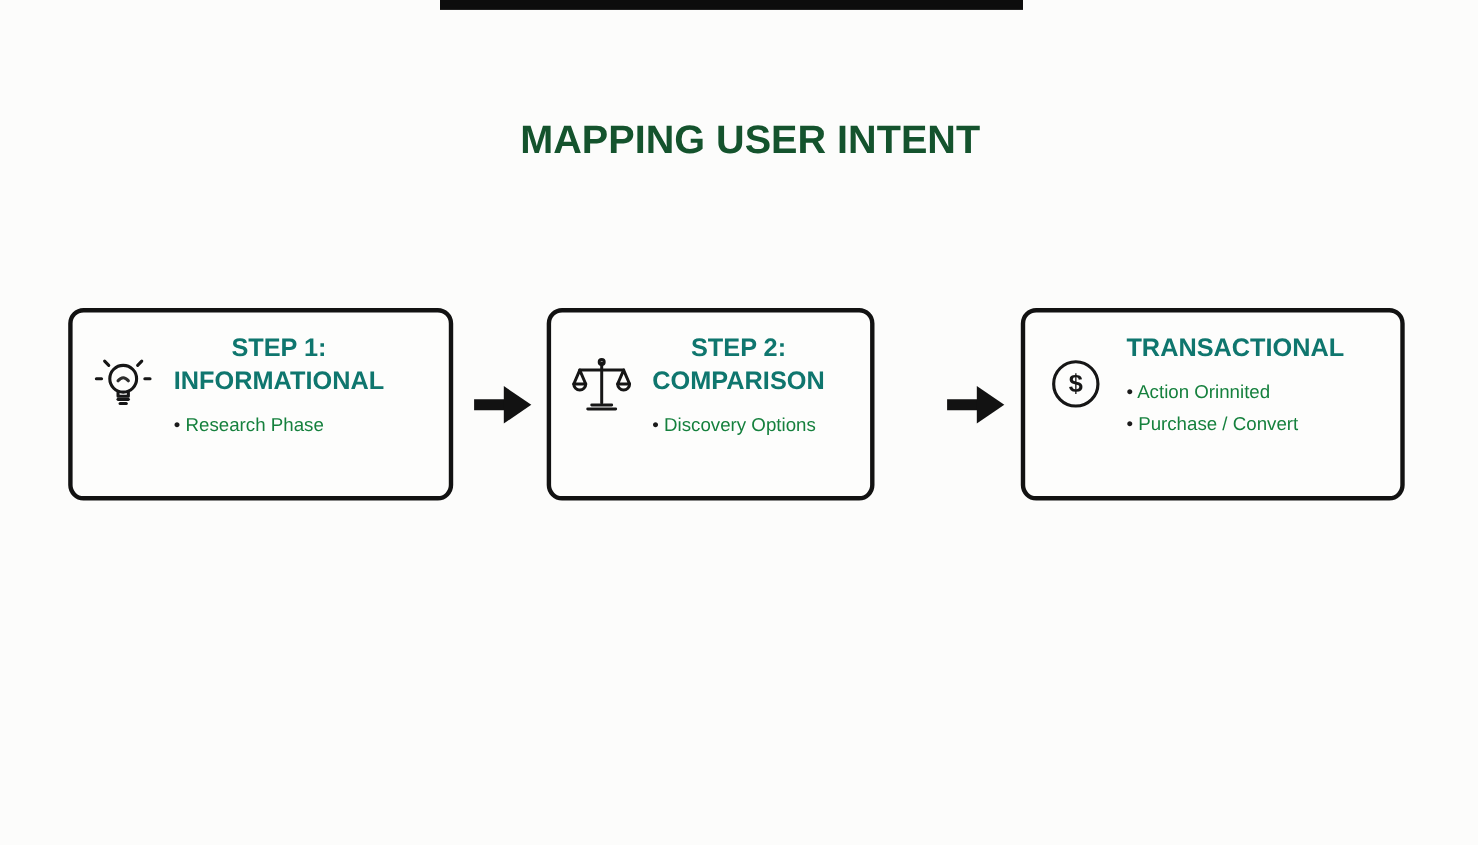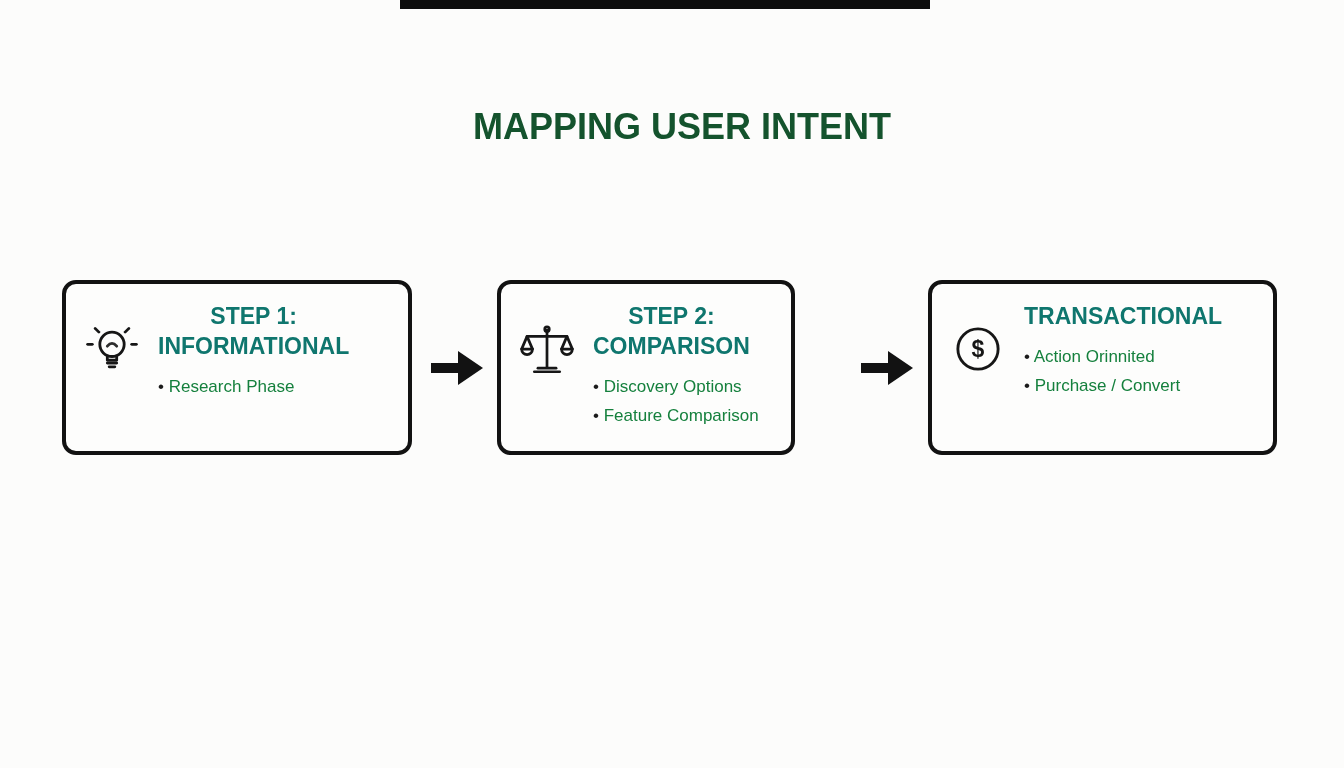--- a/index.html
+++ b/index.html
@@ -138,21 +138,20 @@
       <line class="stroke" x1="18" y1="52" x2="46" y2="52"></line>
     </svg>
   </div>
   <div class="content">
     <div class="step-heading">
       <div>STEP 2:</div>
       <div>COMPARISON</div>
     </div>
     <ul class="bullets">
       <li>Discovery Options</li>
-      <li>Feature Comparison</li>
     </ul>
   </div>
 </div>
 
 <div class="arrow" style="left:858px;">
   <svg width="56" height="40" viewBox="0 0 56 40" aria-hidden="true">
     <line x1="3" y1="20" x2="34" y2="20" stroke="#121212" stroke-width="10"></line>
     <polygon points="30,3 55,20 30,37" fill="#121212"></polygon>
   </svg>
 </div>

